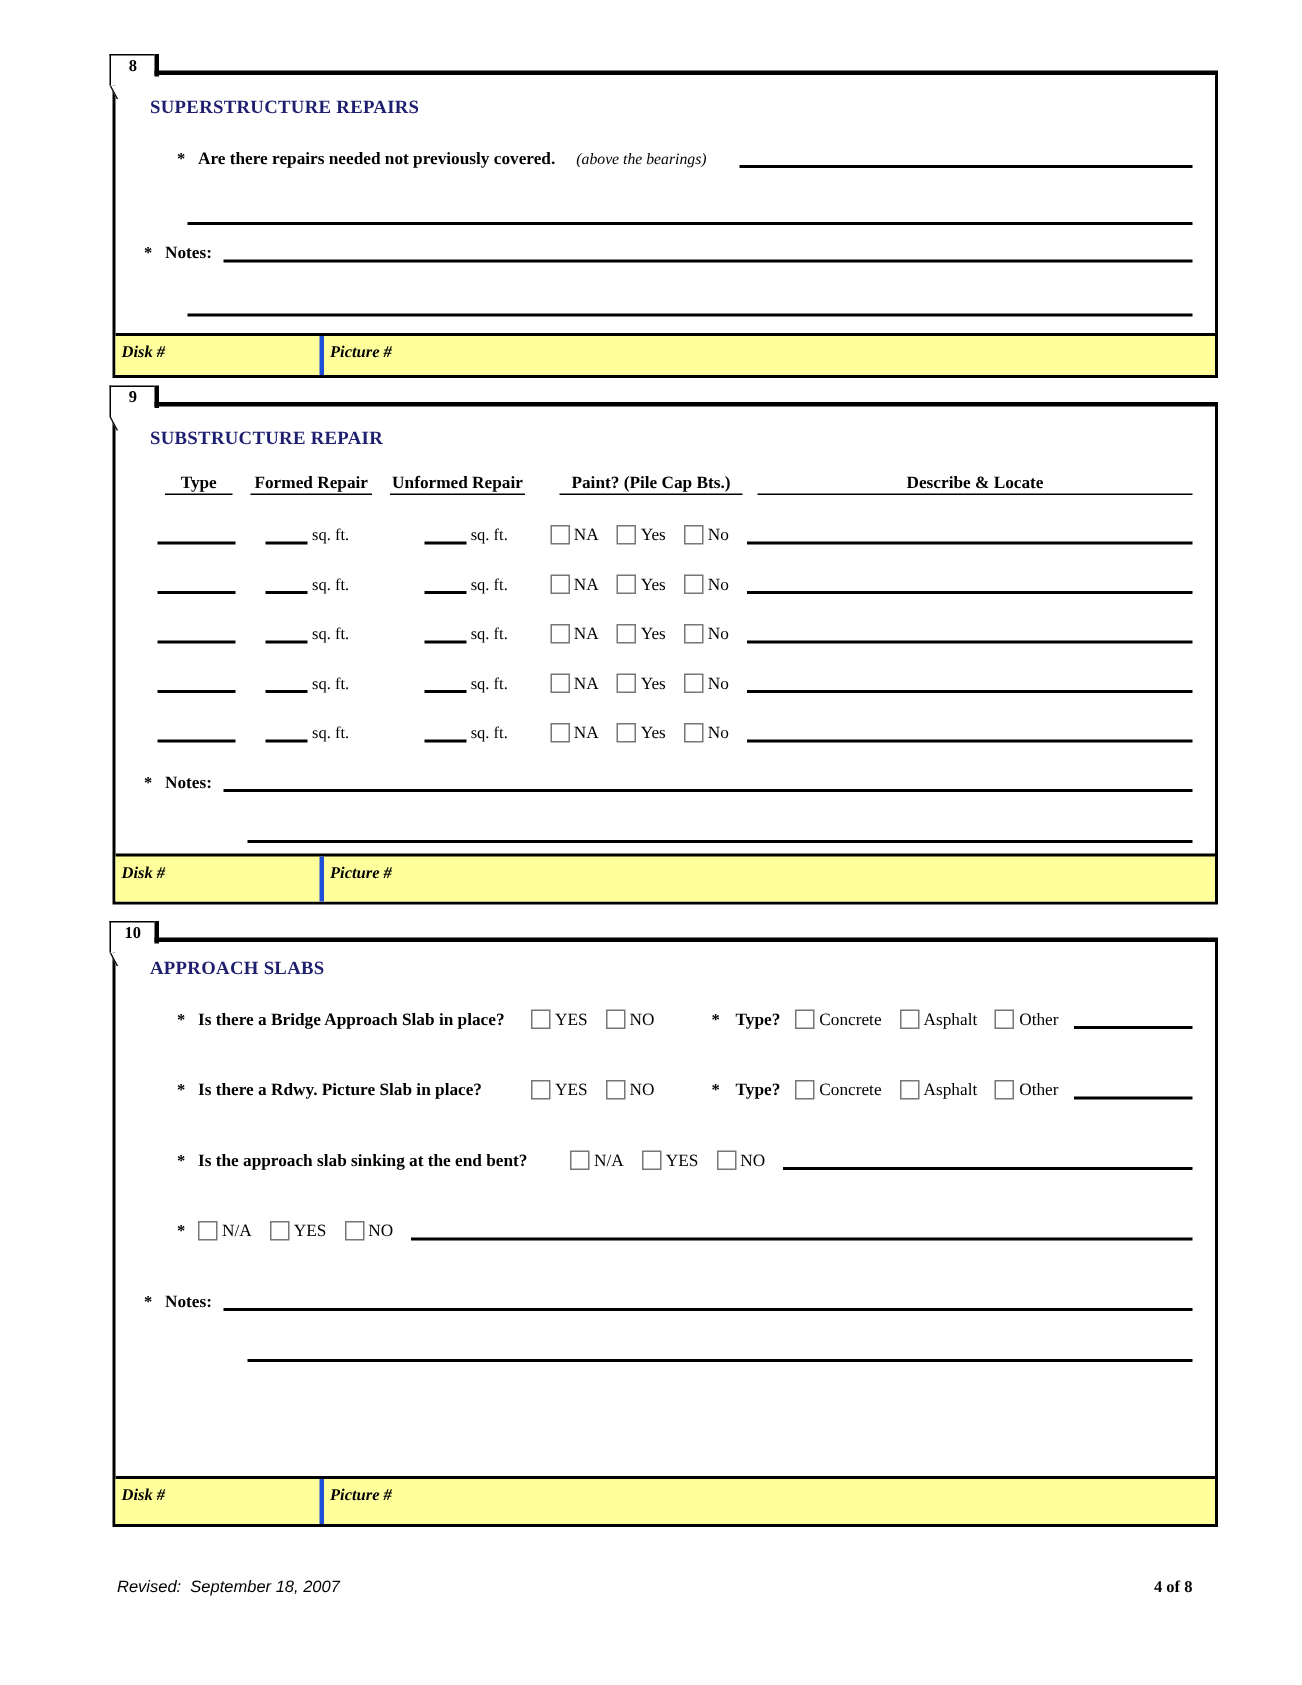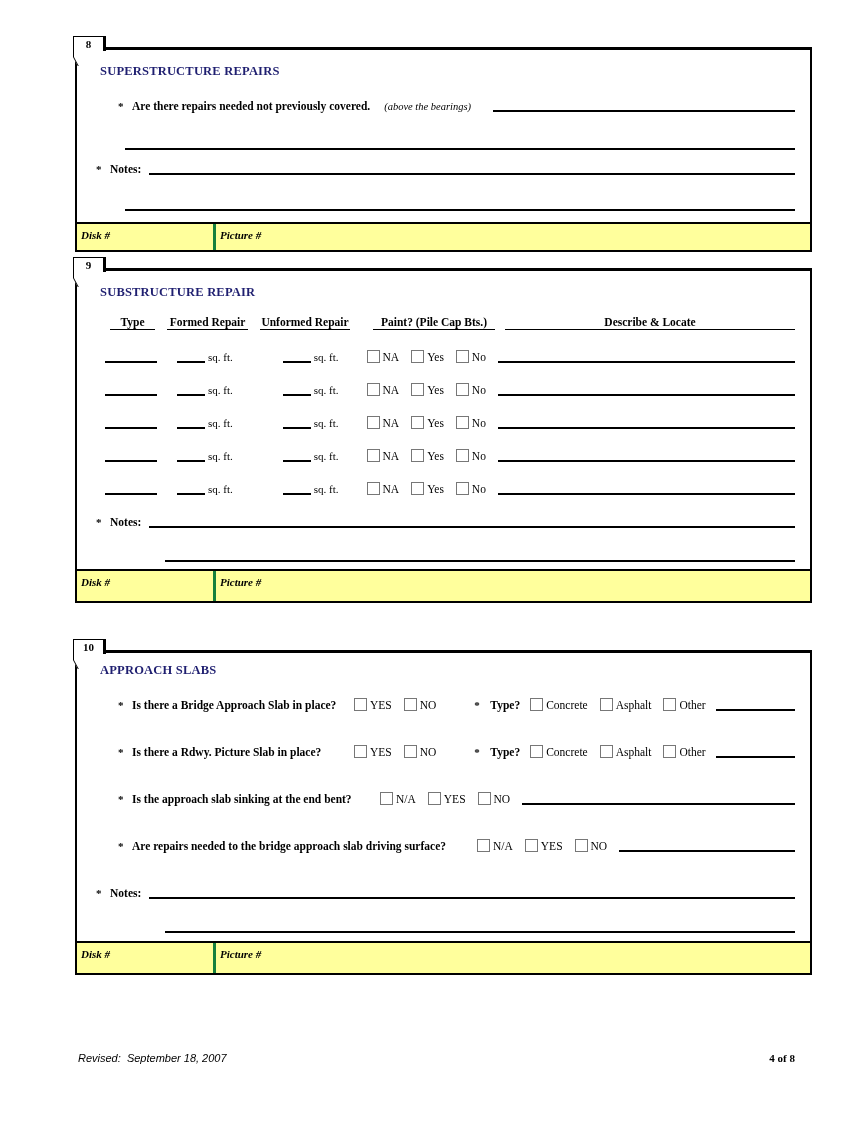--- a/index.html
+++ b/index.html
@@ -8,21 +8,21 @@
     font-family:"Liberation Serif", serif; color:#000; overflow:hidden;
   }
 
   
   .section {
     position:absolute; left:75px; width:737px; background:#fff;
     border:2px solid #000; border-top-width:3px; box-sizing:border-box;
   }
   #sec8  { top:47px;  height:205px; }
   #sec9  { top:268px; height:335px; }
-  #sec10 { top:650px; height:325px; }
+  #sec10 { top:625px; height:393px; }
 
   
   .tab {
     position:absolute; top:-14px; left:-4px; width:29px; height:20px;
     background:#fff; border-top:1px solid #000; border-left:1px solid #000;
     font-size:11px; font-weight:bold; text-align:center; line-height:14px; z-index:3;
   }
   .tab::before { 
     content:""; position:absolute; right:-3px; top:-1px; width:3px; height:15px; background:#000;
   }
@@ -85,21 +85,21 @@
   .notes-row { margin-left:19px; }
   .notes-row .blank { margin-left:8px; }
 
   
   .photo-bar {
     position:absolute; left:0; right:0; bottom:0; display:flex;
     border-top:2px solid #000; background:var(--bar_yellow, #FFFF9C);
   }
   #sec8 .photo-bar { height:26px; }
   #sec9 .photo-bar, #sec10 .photo-bar { height:30px; }
-  .disk-cell { width:139px; flex:none; border-right:3px solid #15803d; padding:1px 0 0 4px; box-sizing:border-box; }
+  .disk-cell { width:139px; flex:none; border-right:3px solid #1d4ed8; padding:1px 0 0 4px; box-sizing:border-box; }
   .pict-cell { flex:1; padding:1px 0 0 4px; }
   .bar-label { font-weight:bold; font-style:italic; font-size:11px; }
 
   
   .footer-rev {
     position:absolute; left:78px; top:1052px; font-family:"Liberation Sans", sans-serif;
     font-style:italic; font-size:11px; white-space:pre;
   }
   .footer-page {
     position:absolute; right:73px; top:1052px; font-family:Liberation Serif, serif;
@@ -365,21 +365,20 @@
         </span>
       <span class="pair ml12">
           <span class="cb"></span>
           <span class="cbl">NO</span>
         </span>
       <span class="blank ml12"></span>
     </div>
 
     <div class="row qrow q4">
       <span class="bullet">*</span>
-      <span class="qtext w-q4">Are repairs needed to the bridge approach slab driving surface?</span>
       <span class="pair">
           <span class="cb"></span>
           <span class="cbl">N/A</span>
         </span>
       <span class="pair ml12">
           <span class="cb"></span>
           <span class="cbl">YES</span>
         </span>
       <span class="pair ml12">
           <span class="cb"></span>

